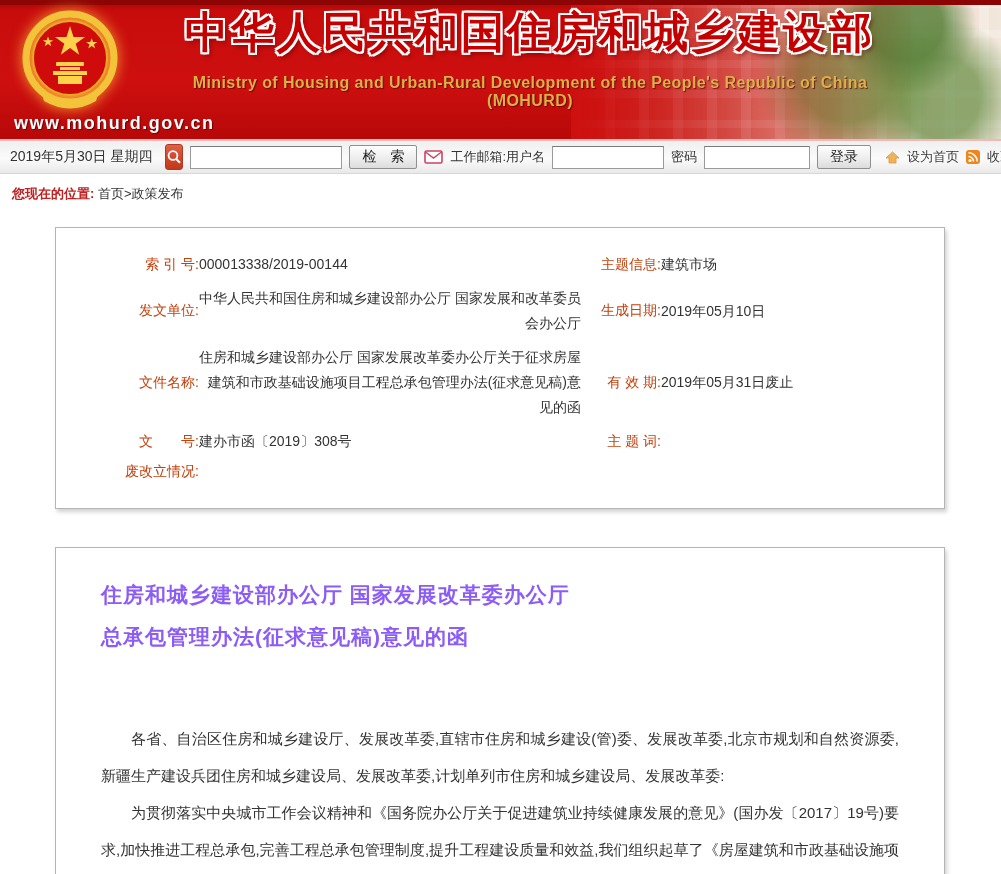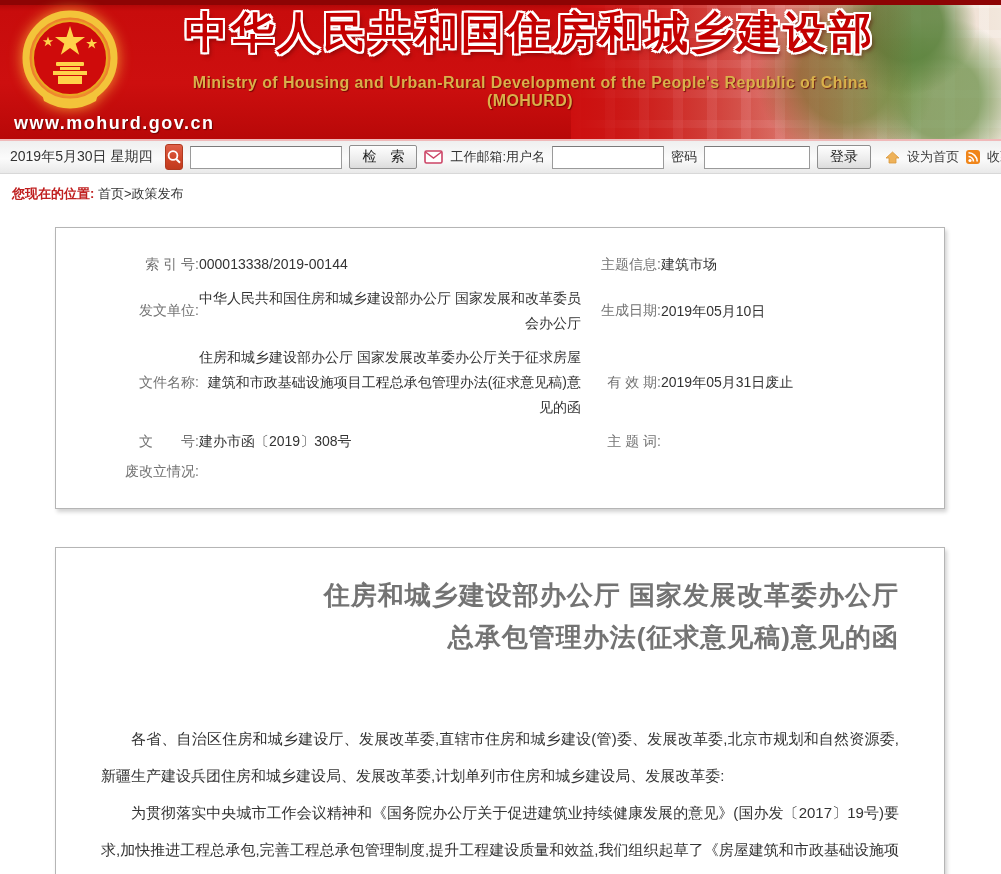--- a/index.html
+++ b/index.html
@@ -60,27 +60,27 @@
   
   .panel { width:890px; margin-left:55px; background:#fff;
     border:1px solid #b5b5b5; box-shadow:2px 3px 4px rgba(0,0,0,.18); }
   .meta-panel { margin-top:15px; min-height:254px; padding:24px 45px 18px; }
   .article-panel { margin-top:38px; height:420px; padding:26px 45px 20px; overflow:hidden; }
 
   
   .meta-row { display:flex; margin-bottom:9px; }
   .meta-left { display:flex; align-items:center; flex:0 0 480px; }
   .meta-right { display:flex; align-items:center; flex:1; }
-  .meta-label { font-size:14px; color:#737373; white-space:pre; }
+  .meta-label { font-size:14px; color:#c2410c; white-space:pre; }
   .meta-left  .meta-label { flex:0 0 98px; text-align:right; }
   .meta-right .meta-label { flex:0 0 80px; text-align:right; }
   .meta-value { font-size:14px; color:#333; line-height:25px;text-align:right; }
 
   
-  .article-title { text-align:right; font-size:26px; font-weight:bold; color:#737373;
+  .article-title { text-align:left; font-size:21px; font-weight:bold; color:#8b5cf6;
     line-height:42px; letter-spacing:1px; }
   .article-body { margin-top:62px; }
   .article-body p { font-size:15px; color:#333; line-height:37px; text-indent:2em;
     text-align:justify; }
 </style>
 </head>
 <body>
 
 <header class="site-header">
   <div class="header-photo"></div>

